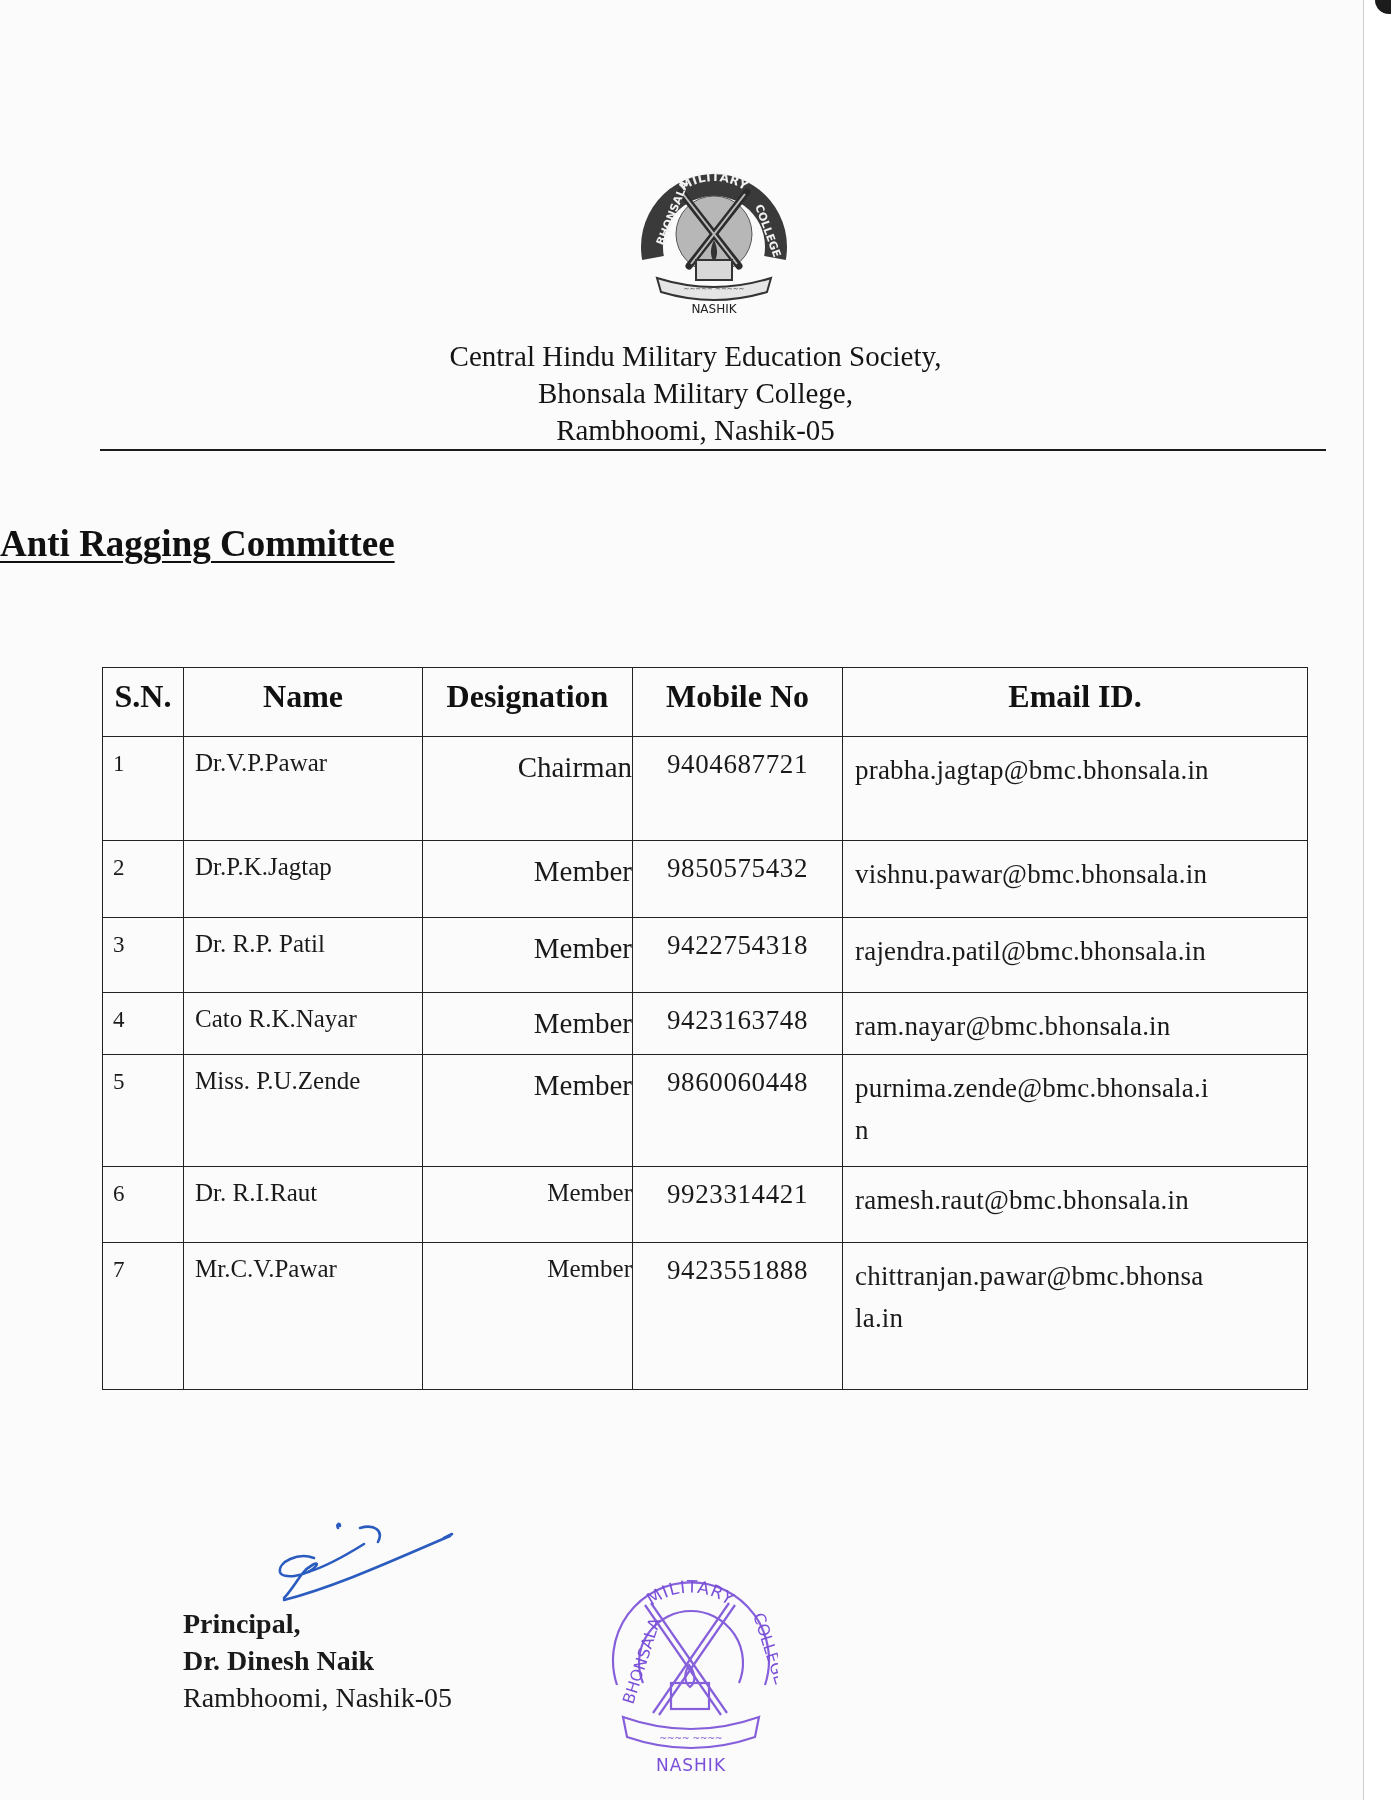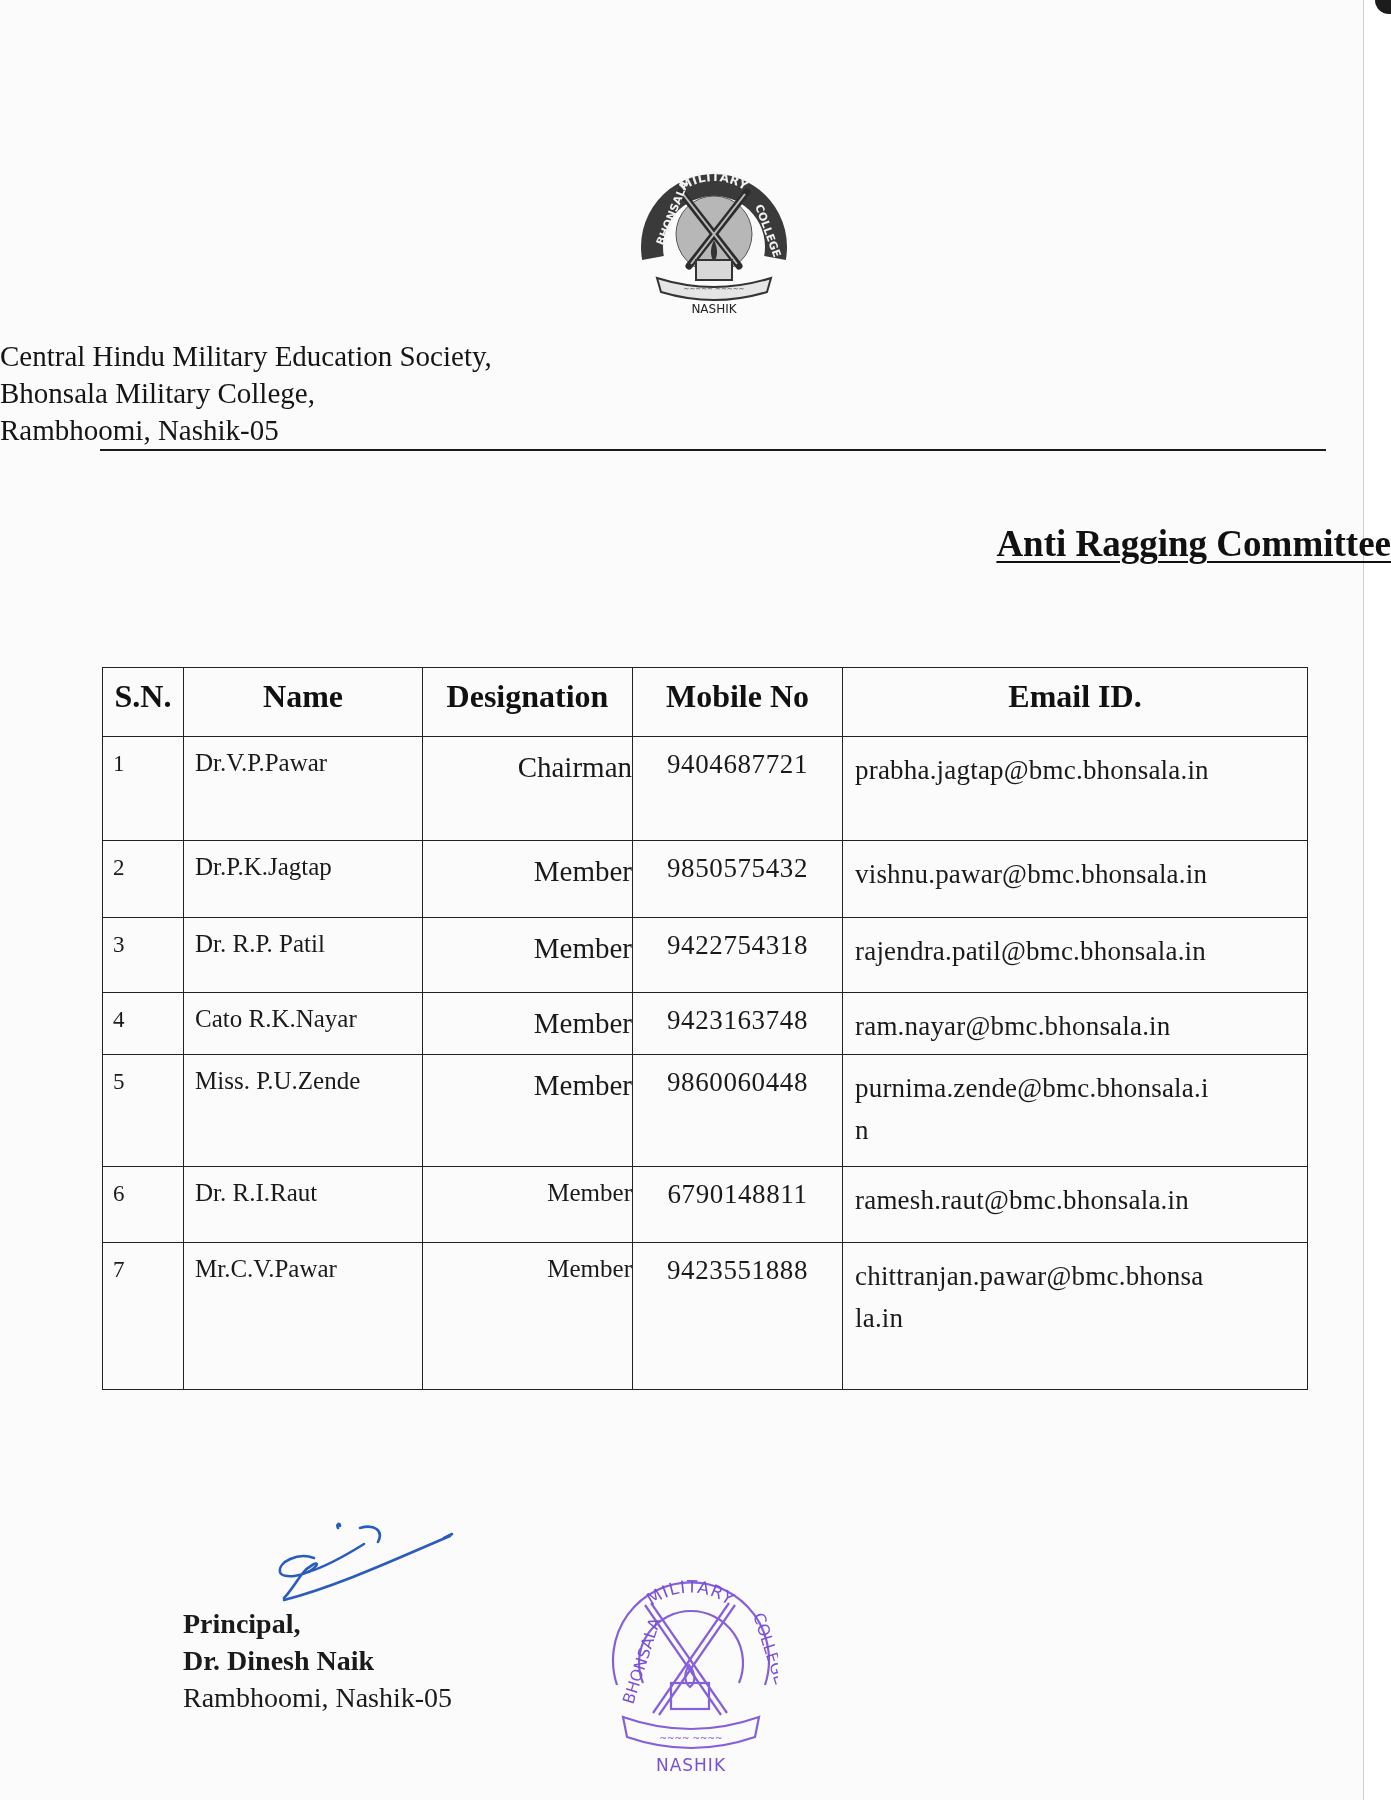--- a/index.html
+++ b/index.html
@@ -6,25 +6,25 @@
   body {
     width: 1391px; height: 1800px; position: relative; overflow: hidden;
     background: #fbfbfb;
     font-family: "Liberation Serif", serif; color: #1a1a1a;
   }
   .page-edge { position: absolute; left: 1363px; top: 0; width: 1px; height: 1800px; background: #cfcfcf; }
   .page-outside { position: absolute; left: 1364px; top: 0; width: 27px; height: 1800px; background: #ffffff; }
   .corner-shadow { position: absolute; left: 1375px; top: 0; width: 16px; height: 14px; background: #1c1c1c; border-bottom-left-radius: 14px; }
 
   .logo { position: absolute; left: 639px; top: 158px; width: 150px; height: 160px; }
-  .header-lines { position: absolute; left: 0; width: 1391px; top: 338px; text-align: left; }
+  .header-lines { position: absolute; left: 0; width: 1391px; top: 338px; text-align: center; }
   .header-lines div { font-size: 29px; line-height: 37px; height: 37px; color: #151515; }
   .rule { position: absolute; left: 100px; width: 1226px; top: 449px; height: 2px; background: #1b1b1b; }
 
-  .title { position: absolute; left: 0; width: 1391px; top: 522px; text-align: right;
+  .title { position: absolute; left: 0; width: 1391px; top: 522px; text-align: left;
            font-size: 37px; font-weight: bold; text-decoration: underline; text-decoration-thickness: 2px;
            text-underline-offset: 5px; letter-spacing: 0px; color: #111; }
 
   table.committee { position: absolute; left: 102px; top: 667px; border-collapse: collapse; table-layout: fixed; }
   table.committee td, table.committee th { border: 1.6px solid #222; padding: 0; vertical-align: top; }
   th { font-weight: bold; font-size: 32px; height: 60px; line-height: 40px; padding-top: 8px !important; color: #111; }
   td.sn { font-size: 23px; padding-left: 10px !important; padding-top: 14px !important; }
   td.name { font-size: 25px; padding-left: 11px !important; padding-top: 12px !important; }
   td.desig { font-size: 29px; text-align: right; padding-top: 14px !important; }
   td.desig.small { font-size: 25px; padding-top: 12px !important; }
@@ -140,21 +140,21 @@
         <td class="mobile">9860060448</td>
         <td class="email">
           <span class="line">purnima.zende@bmc.bhonsala.i</span>
           <span class="line">n</span>
         </td>
       </tr>
       <tr style="height: 76px;">
         <td class="sn">6</td>
         <td class="name">Dr. R.I.Raut</td>
         <td class="desig small">Member</td>
-        <td class="mobile">6790148811</td>
+        <td class="mobile">9923314421</td>
         <td class="email">
           <span class="line">ramesh.raut@bmc.bhonsala.in</span>
         </td>
       </tr>
       <tr style="height: 147px;">
         <td class="sn">7</td>
         <td class="name">Mr.C.V.Pawar</td>
         <td class="desig small">Member</td>
         <td class="mobile">9423551888</td>
         <td class="email">

